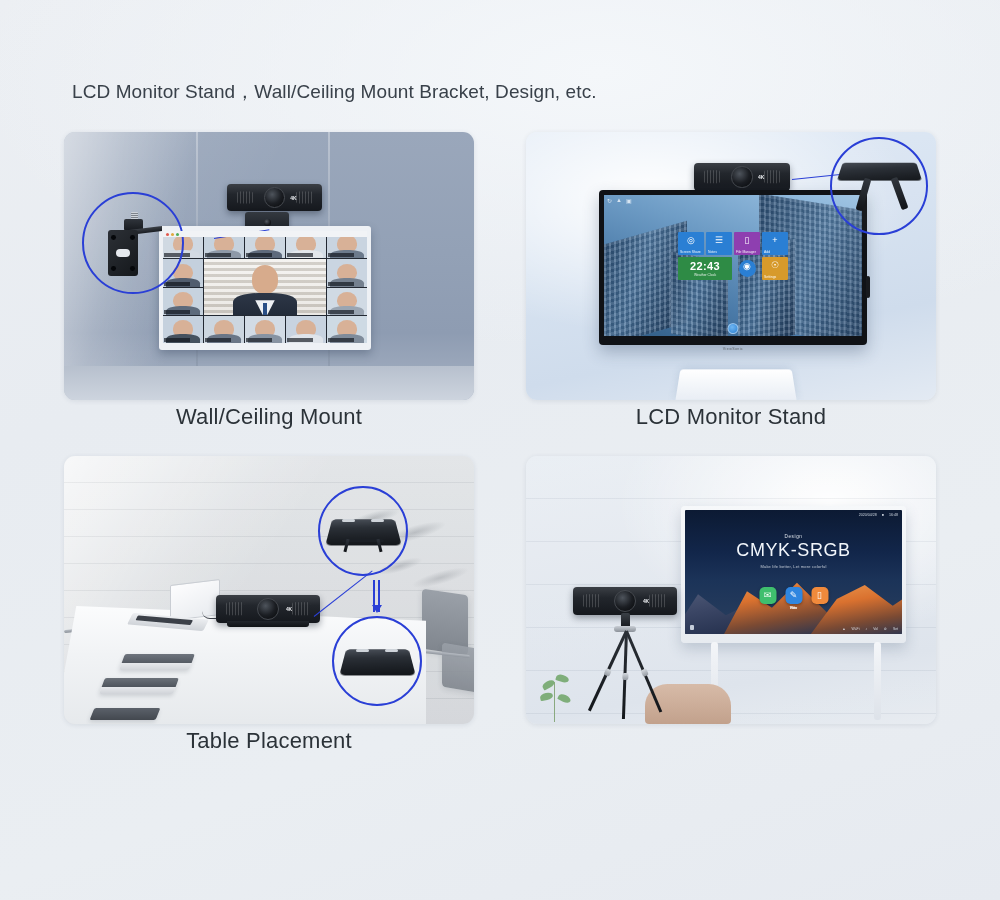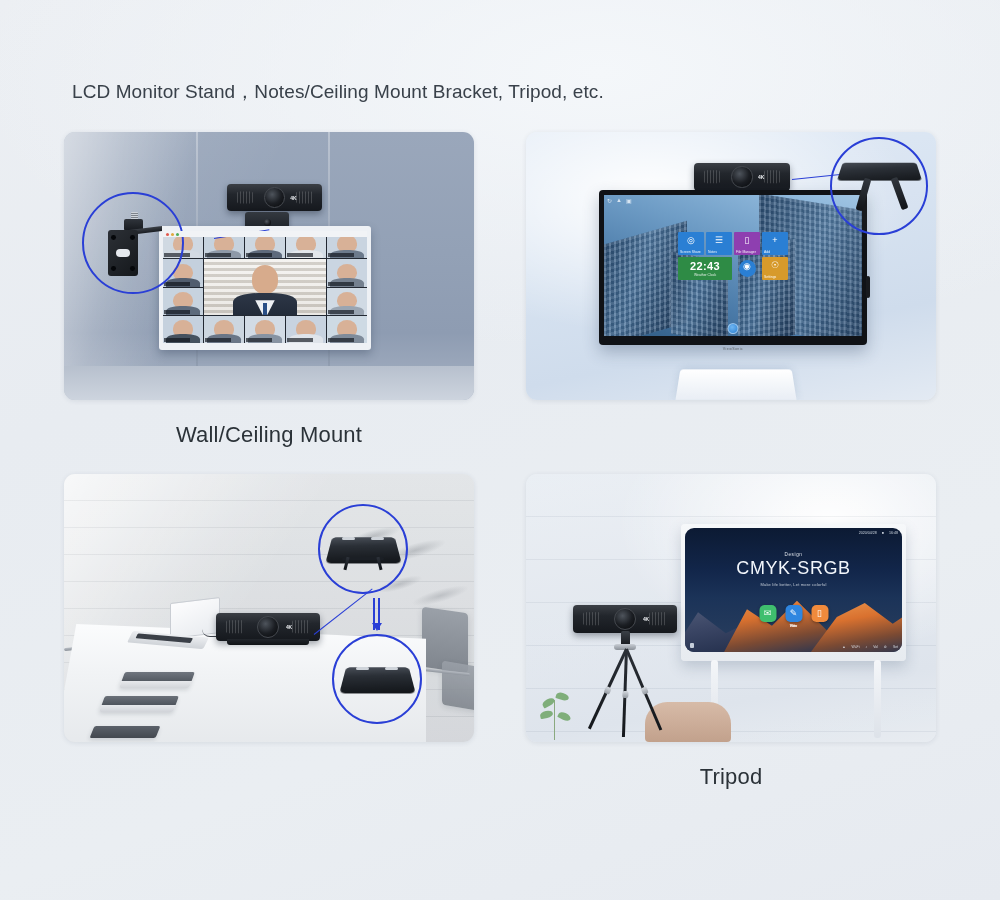--- a/index.html
+++ b/index.html
@@ -51,21 +51,21 @@
     border-radius: 11px;
     overflow: hidden;
     position: relative;
     box-shadow: 0 1px 5px rgba(40,60,90,0.10);
   }
 
   .caption {
     text-align: center;
     font-size: 22px;
     color: #2b3238;
-    padding-top: 22px;
+    padding-top: 4px;
     padding-bottom: 26px;
     letter-spacing: 0.2px;
   }
 
   
   .c1-bg {
     position: absolute; inset: 0;
     background:
       linear-gradient(118deg, rgba(255,255,255,0.30) 0%, rgba(255,255,255,0.05) 26%, rgba(0,0,0,0.0) 42%),
       linear-gradient(180deg, #9aa7bb 0%, #93a1b6 45%, #8e9cb2 75%, #a7b2c3 100%);
@@ -463,21 +463,21 @@
   .c4-display {
     position: absolute; left: 155px; top: 50px; width: 225px; height: 137px;
     background: linear-gradient(180deg, #f6f8fa 0%, #e7ebf0 100%);
     border-radius: 4px;
     padding: 4px 4px 9px 4px;
     box-shadow: 0 6px 14px rgba(60,80,110,0.22);
   }
   .c4-screen {
     width: 100%; height: 100%; position: relative; overflow: hidden;
     background: linear-gradient(180deg, #0c1a33 0%, #12264a 34%, #1b3358 56%, #2a3f5e 100%);
-    border-radius: 9px;
+    border-radius: 1px;
   }
   .peak {
     position: absolute; bottom: 0;
     background: linear-gradient(170deg, #f0a055 0%, #d9712f 40%, #7b4a33 72%, #2b3550 100%);
   }
   .peak.dark { background: linear-gradient(170deg, #55607d 0%, #3a4564 50%, #222e4b 100%); }
   .c4-title-w {
     position: absolute; left: 0; right: 0; top: 19%;
     text-align: center; color: #f2f6fb;
   }
@@ -552,21 +552,21 @@
   }
   .plant .stem {
     position: absolute; left: 18px; bottom: 0; width: 1.4px; height: 40px;
     background: #8aa97f;
   }
 </style>
 </head>
 <body>
 
 <div class="header">
-  <div class="subtitle">LCD Monitor Stand，Notes/Ceiling Mount Bracket, Tripod, etc.</div>
+  <div class="subtitle">LCD Monitor Stand，Wall/Ceiling Mount Bracket, Design, etc.</div>
 </div>
 
 <div class="grid">
 
   <div class="cell">
     <div class="card">
       <div class="c1-bg"></div>
       <div class="wall-seam seam-a"></div>
       <div class="wall-seam seam-b"></div>
       <div class="c1-floor"></div>
@@ -755,20 +755,21 @@
 
       <div class="leader" style="left:266px; top:47px; width:80px; transform: rotate(-6deg);"></div>
       <div class="callout" style="right:8px; top:5px; width:98px; height:98px;">
         <div class="stand-glyph">
           <span class="shelf"></span>
           <span class="leg leg-l"></span>
           <span class="leg leg-r"></span>
         </div>
       </div>
     </div>
+    <div class="caption">LCD Monitor Stand</div>
   </div>
 
   <div class="cell">
     <div class="card">
       <div class="c3-bg"></div>
       <div class="c3-shadowleaf"></div>
 
       <div class="chair chair-r1"></div>
       <div class="chair chair-r2"></div>
       <div class="rail" style="right:4px; top:196px; width:58px; transform:rotate(6deg);"></div>
@@ -810,20 +811,21 @@
       </div>
 
       <div class="callout" style="left:268px; top:160px; width:90px; height:90px;">
         <div class="flat-stand">
           <span class="top"></span>
             <span class="pad pad-l"></span>
             <span class="pad pad-r"></span>
         </div>
       </div>
     </div>
+    <div class="caption">Table Placement</div>
   </div>
 
   <div class="cell">
     <div class="card">
       <div class="c4-bg"></div>
 
       <div class="c4-display">
         <div class="c4-screen">
           <span class="peak dark" style="left:-6%; width:40%; height:40%; clip-path: polygon(0 100%, 30% 20%, 62% 62%, 100% 30%, 100% 100%);"></span>
           <span class="peak" style="left:18%; width:48%; height:48%; clip-path: polygon(0 100%, 22% 28%, 46% 56%, 70% 14%, 100% 66%, 100% 100%);"></span>
@@ -888,16 +890,15 @@
       </div>
 
       <div class="plant">
         <span class="stem"></span>
         <span class="lf" style="left:6px; bottom:34px; transform:rotate(-28deg);"></span>
         <span class="lf" style="left:20px; bottom:40px; transform:rotate(18deg);"></span>
         <span class="lf" style="left:4px; bottom:22px; transform:rotate(-12deg);"></span>
         <span class="lf" style="left:22px; bottom:20px; transform:rotate(26deg);"></span>
       </div>
     </div>
-    <div class="caption">Tripod</div>
   </div>
 
 </div>
 
 </body></html>

